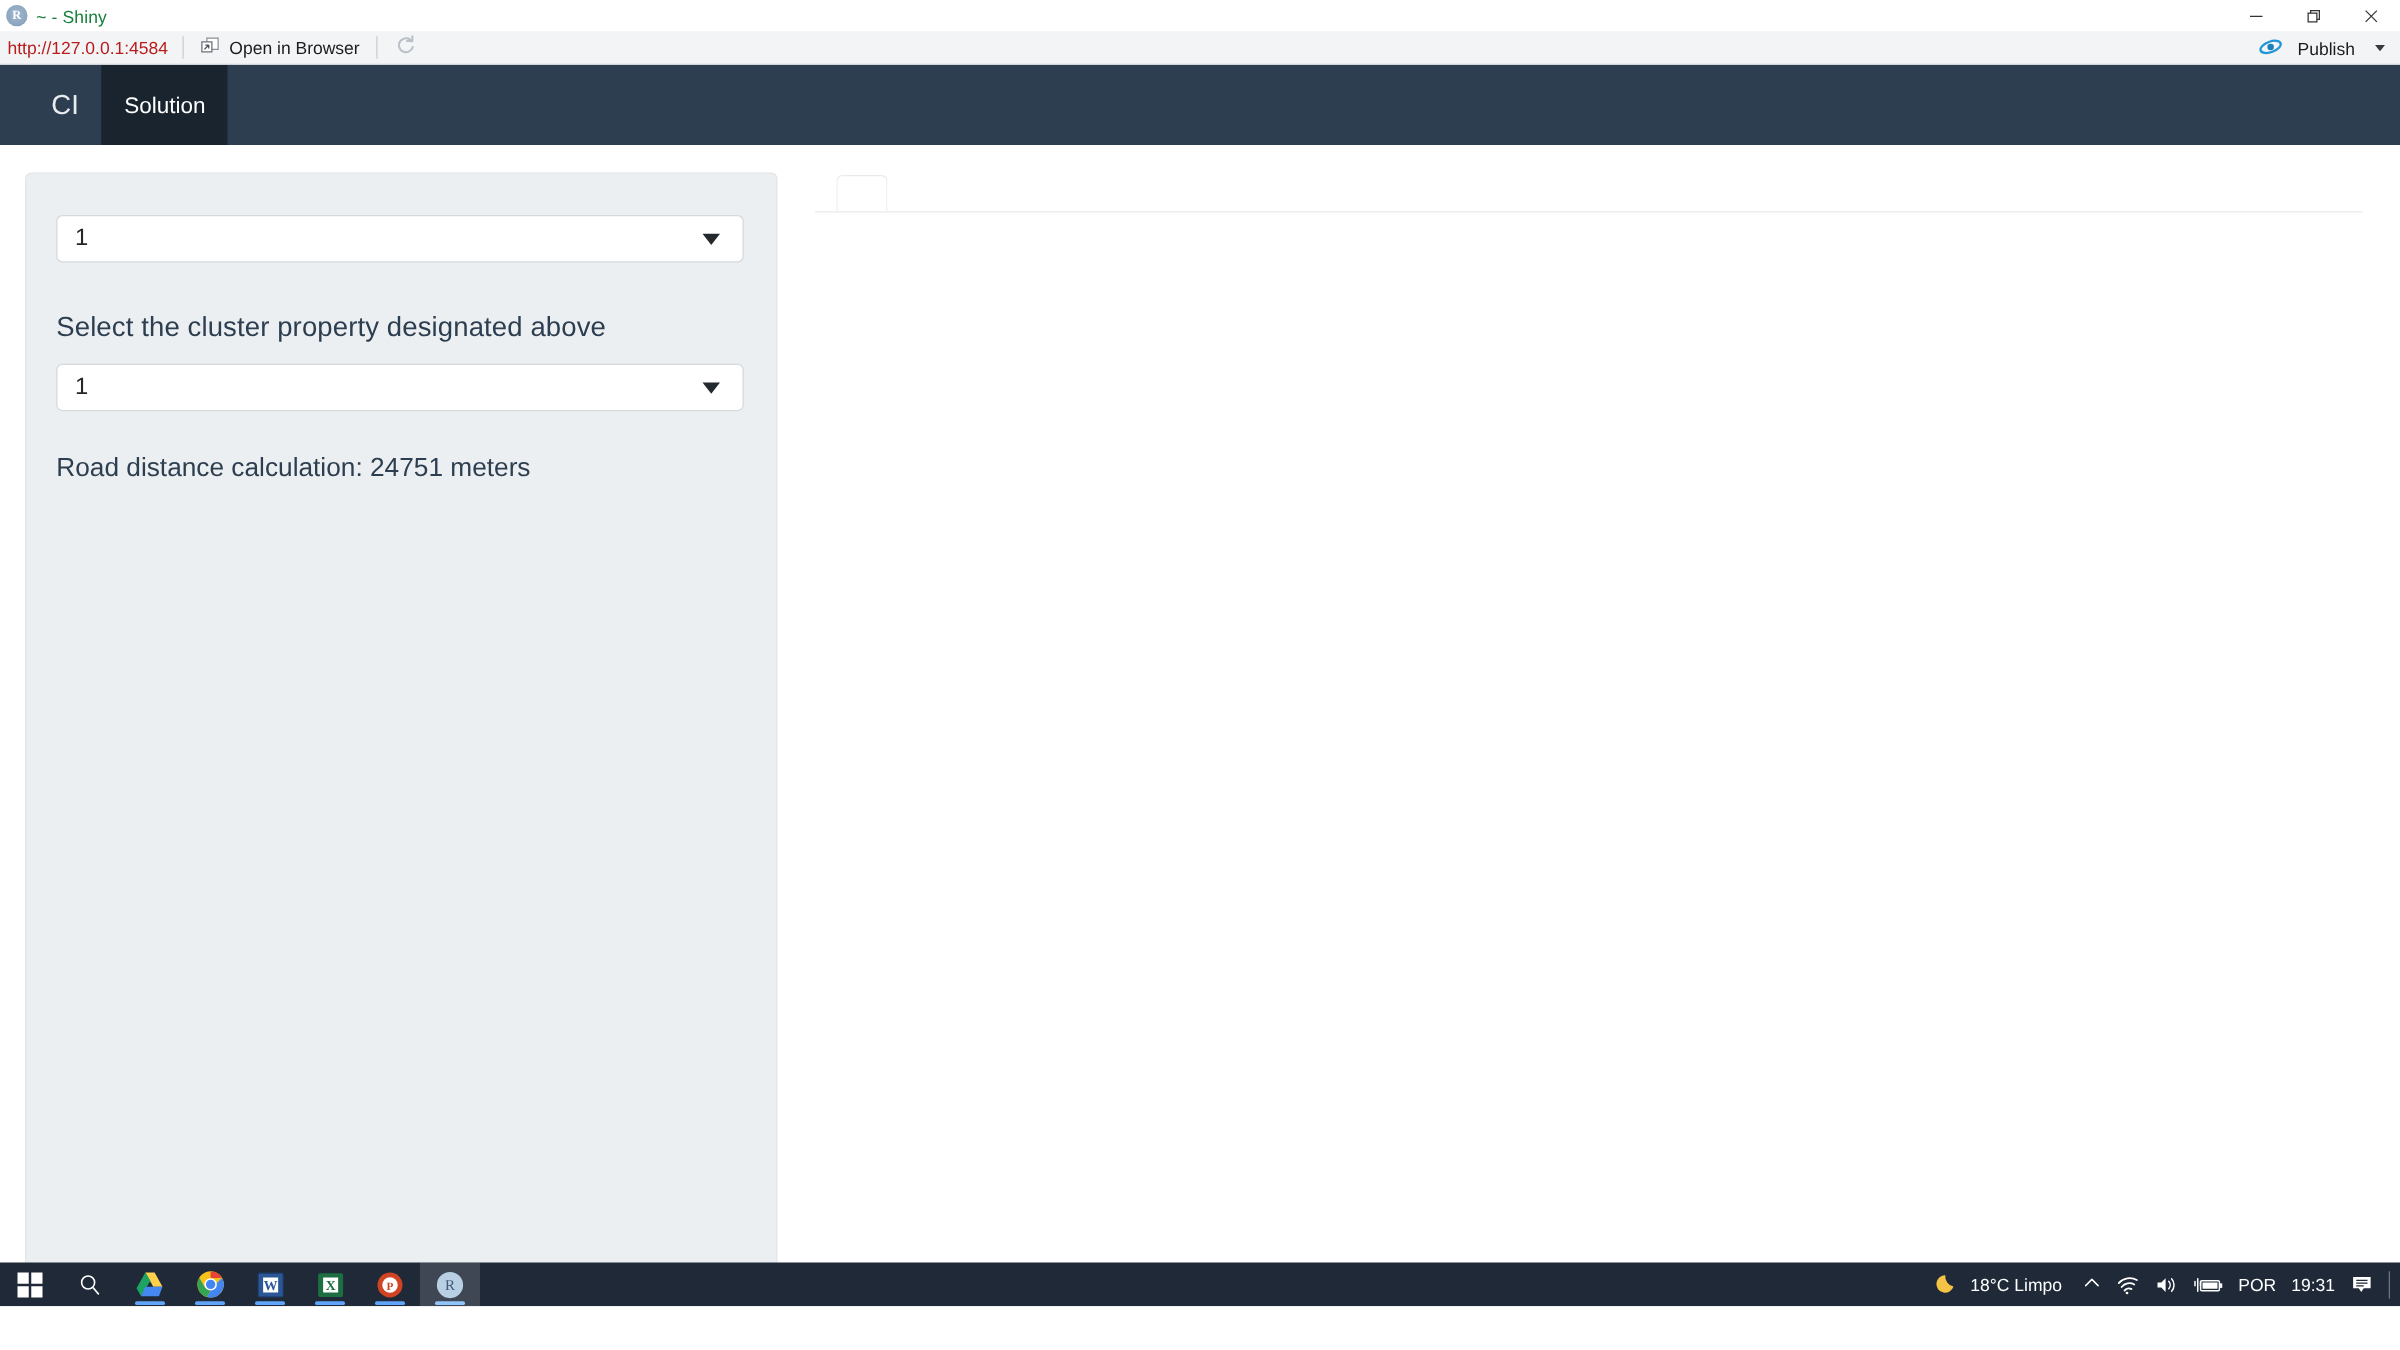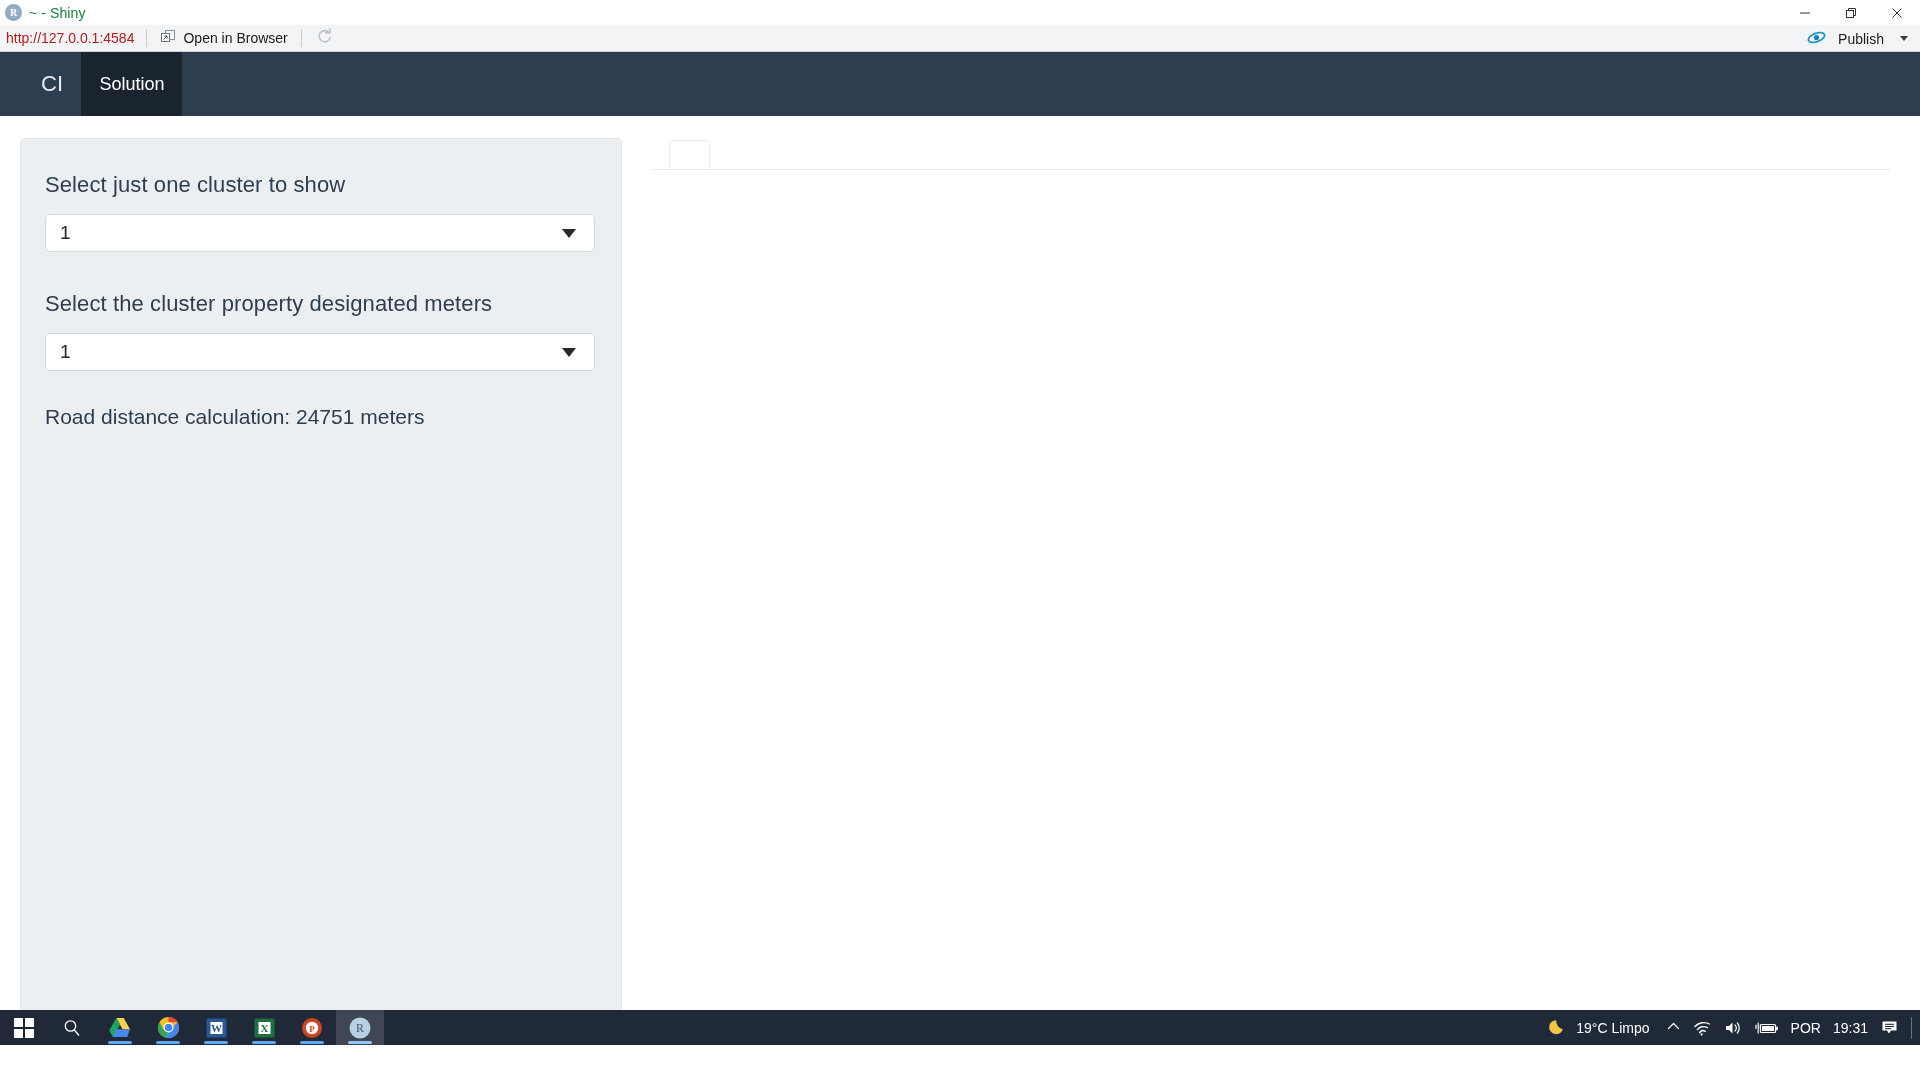--- a/index.html
+++ b/index.html
@@ -314,27 +314,26 @@
   <div class="navbar">
     <div class="brand">CI</div>
     <div class="nav-tab active">
       <span>Solution</span>
     </div>
   </div>
 
   <div class="content">
 
     <div class="sidebar">
-      <div class="ctrl-label">Select just one cluster to show</div>
       <div class="select-box">
         <span>1</span>
         <span class="arrow"></span>
       </div>
 
-      <div class="ctrl-label second">Select the cluster property designated meters</div>
+      <div class="ctrl-label second">Select the cluster property designated above</div>
       <div class="select-box">
         <span>1</span>
         <span class="arrow"></span>
       </div>
 
       <div class="dist-text">Road distance calculation: 24751 meters</div>
     </div>
 
     <div class="mainpanel">
       <div class="tabset">
@@ -426,21 +425,21 @@
 
     </div>
 
     <div class="tray">
       <div class="tray-item weather">
         <span>
           <svg width="20" height="20" viewBox="0 0 20 20">
             <path d="M14.8 13.2 A7 7 0 1 1 8.2 4.2 A8.4 8.4 0 0 0 14.8 13.2 Z" fill="#f6c445"></path>
           </svg>
         </span>
-        <span>19°C  Limpo</span>
+        <span>18°C  Limpo</span>
       </div>
 
       <div class="tray-item">
         <span>
           <svg width="15" height="13" viewBox="0 0 15 13">
             <polyline points="2.5,8.5 7.5,3.5 12.5,8.5" fill="none" stroke="#ffffff" stroke-width="1.2" stroke-linecap="round" stroke-linejoin="round"></polyline>
           </svg>
         </span>
       </div>
 

